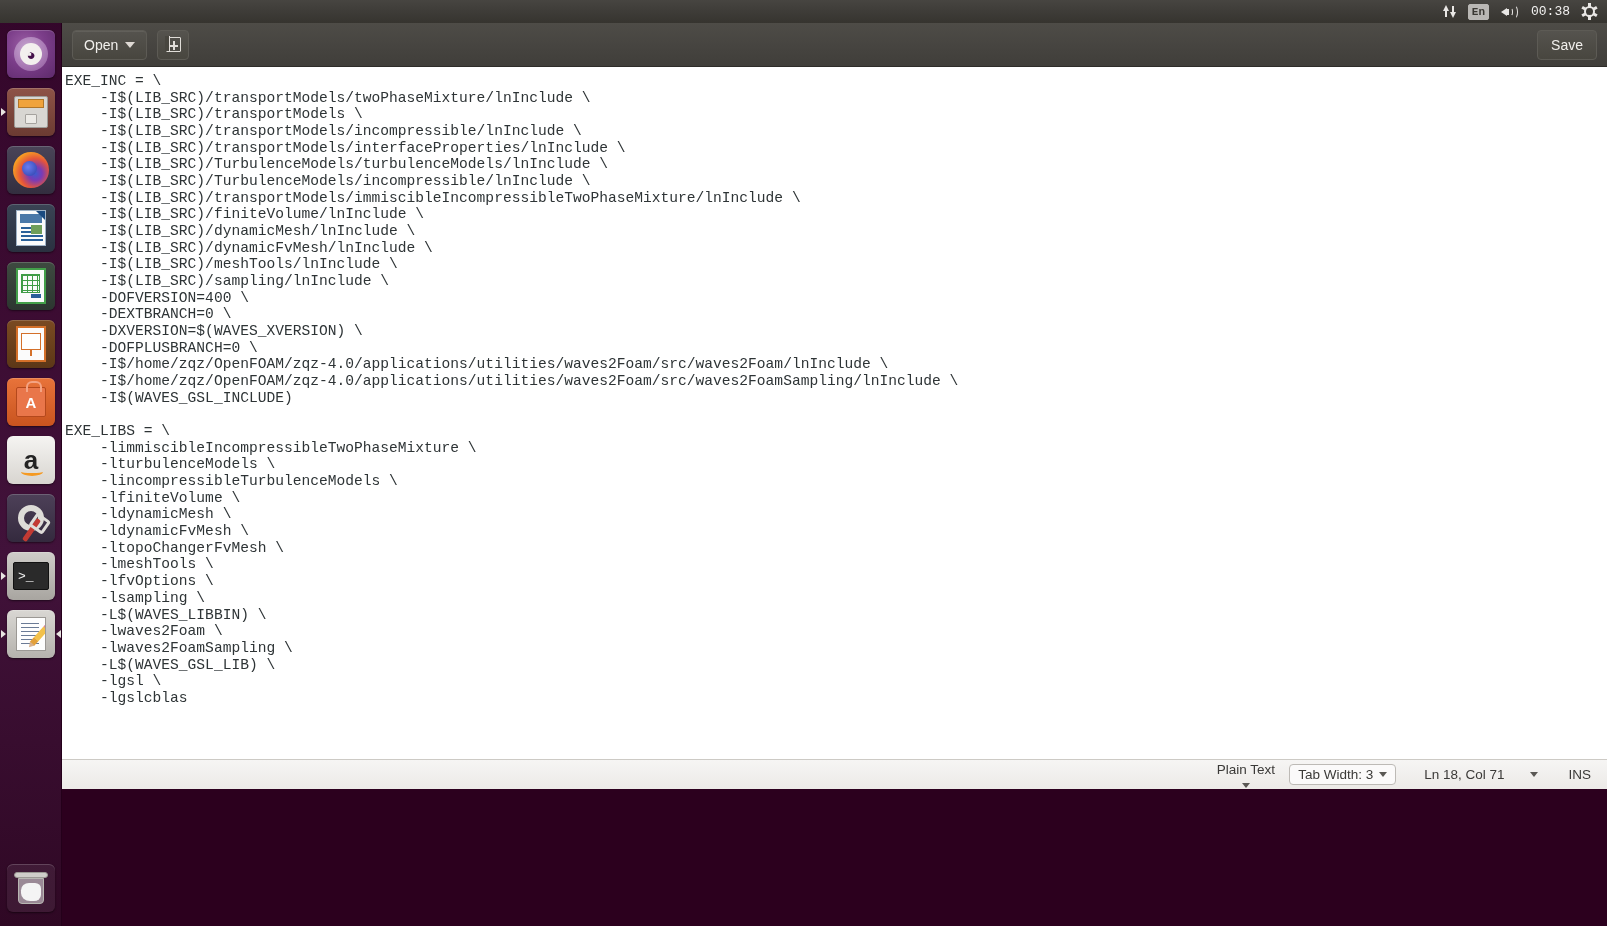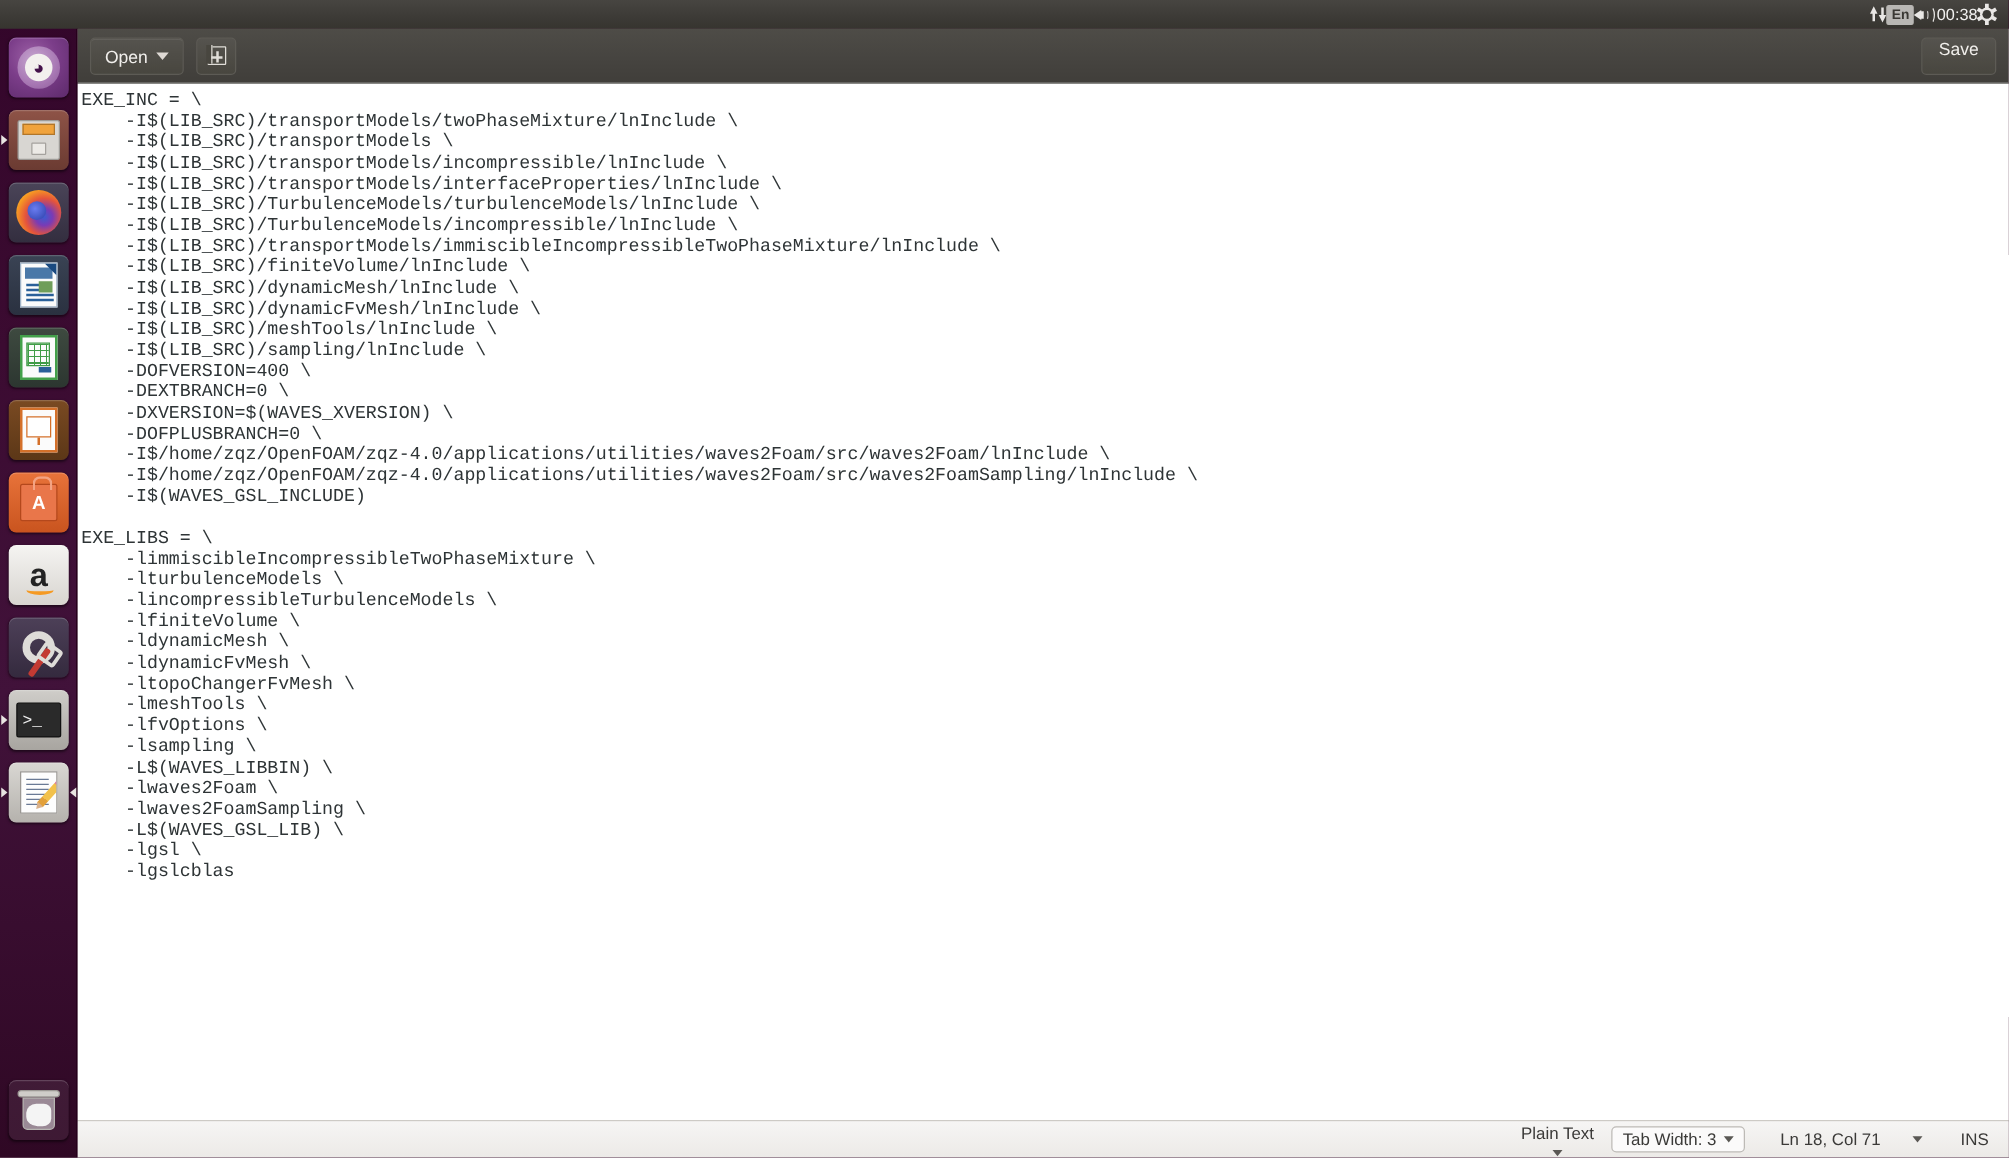--- a/index.html
+++ b/index.html
@@ -132,21 +132,21 @@
     color: #f2f1f0; z-index: 60;
     display: flex; align-items: center;
   }
   #panel-title {
     margin-left: 8px;
     font-size: 13px; font-weight: bold;
     color: #f5f4f3;
     text-shadow: 0 1px 0 rgba(0,0,0,.6);
     white-space: nowrap; overflow: hidden;
   }
-  #tray { margin-left: auto; display: flex; align-items: center; padding-right: 10px; }
+  #tray { margin-left: auto; display: flex; align-items: center; gap: 12px; padding-right: 10px; font-family: Liberation Mono, monospace; }
   .tray-ic { display: flex; align-items: center; color: #eceae8; font-size: 13px; line-height: 1; }
   .netarrows { position: relative; width: 13px; height: 15px; }
   .netarrows .up, .netarrows .dn {
     position: absolute; width: 0; height: 0; border-left: 3px solid transparent; border-right: 3px solid transparent;
   }
   .netarrows .up { left: 0; top: 1px; border-bottom: 6px solid #e9e7e5; }
   .netarrows .up-s { position:absolute; left:2px; top:6px; width:2px; height:7px; background:#e9e7e5; }
   .netarrows .dn { right: 0; bottom: 1px; border-top: 6px solid #e9e7e5; }
   .netarrows .dn-s { position:absolute; right:2px; top:2px; width:2px; height:7px; background:#e9e7e5; }
   .kbd {
@@ -163,21 +163,21 @@
   #clock { font-size: 13px; color: #f2f1f0; }
   .cog { position: relative; width: 15px; height: 15px; }
   .cog .ring { position:absolute; inset:2px; border:2.5px solid #e9e7e5; border-radius:50%; }
   .cog .sp { position:absolute; left:6px; top:-1px; width:3px; height:17px; background:#e9e7e5; }
   .cog .sp2 { position:absolute; left:6px; top:-1px; width:3px; height:17px; background:#e9e7e5; transform: rotate(60deg); }
   .cog .sp3 { position:absolute; left:6px; top:-1px; width:3px; height:17px; background:#e9e7e5; transform: rotate(120deg); }
   .cog .hole { position:absolute; left:4px; top:4px; width:7px; height:7px; background:#3b3935; border-radius:50%;}
 
   
   #gedit {
-    position: absolute; left: 62px; top: 23px; width: 1545px; height: 903px;
+    position: absolute; left: 62px; top: 23px; width: 1545px; height: 766px;
     display: flex; flex-direction: column; background: #ffffff;
     z-index: 20;
   }
   #toolbar {
     height: 44px; flex: none;
     background: linear-gradient(to bottom, #4e4c47 0%, #464440 55%, #403e3a 100%);
     border-bottom: 1px solid #2e2c29;
     display: flex; align-items: center; padding: 0 10px;
   }
   .tb-btn {
@@ -197,21 +197,21 @@
   }
   .newdoc { position: relative; width: 15px; height: 15px; border: 1.6px solid #e0ddd8; border-radius: 1px; }
   .newdoc .plus-v { position:absolute; left:6px; top:3px; width:2px; height:9px; background:#e0ddd8;}
   .newdoc .plus-h { position:absolute; left:2.5px; top:6.5px; width:9px; height:2px; background:#e0ddd8;}
   .newdoc .fold { position:absolute; left:-1.6px; top:-1.6px; width:5px; height:15px; background:#48463f; border-right:1.6px solid #e0ddd8;}
   #save-btn {
     margin-left: auto;
     background: linear-gradient(to bottom, #55534e, #48463f);
     border: 1px solid #5d5b55; border-radius: 4px;
     color: #f1efec; font-size: 14px; height: 30px;
-    display: flex; padding: 0 13px; cursor: pointer;
+    display: flex; align-items: center; padding: 0 13px; cursor: pointer;
   }
 
   
   #editor-wrap { flex: 1; position: relative; background: #ffffff; overflow: hidden; }
   #code {
     position: absolute; left: 0; top: 6px; right: 0;
     font-family: "Liberation Mono", "DejaVu Sans Mono", monospace;
     font-size: 14.6px; line-height: 16.68px;
     color: #2e3436; white-space: pre;
     padding-left: 3px;

